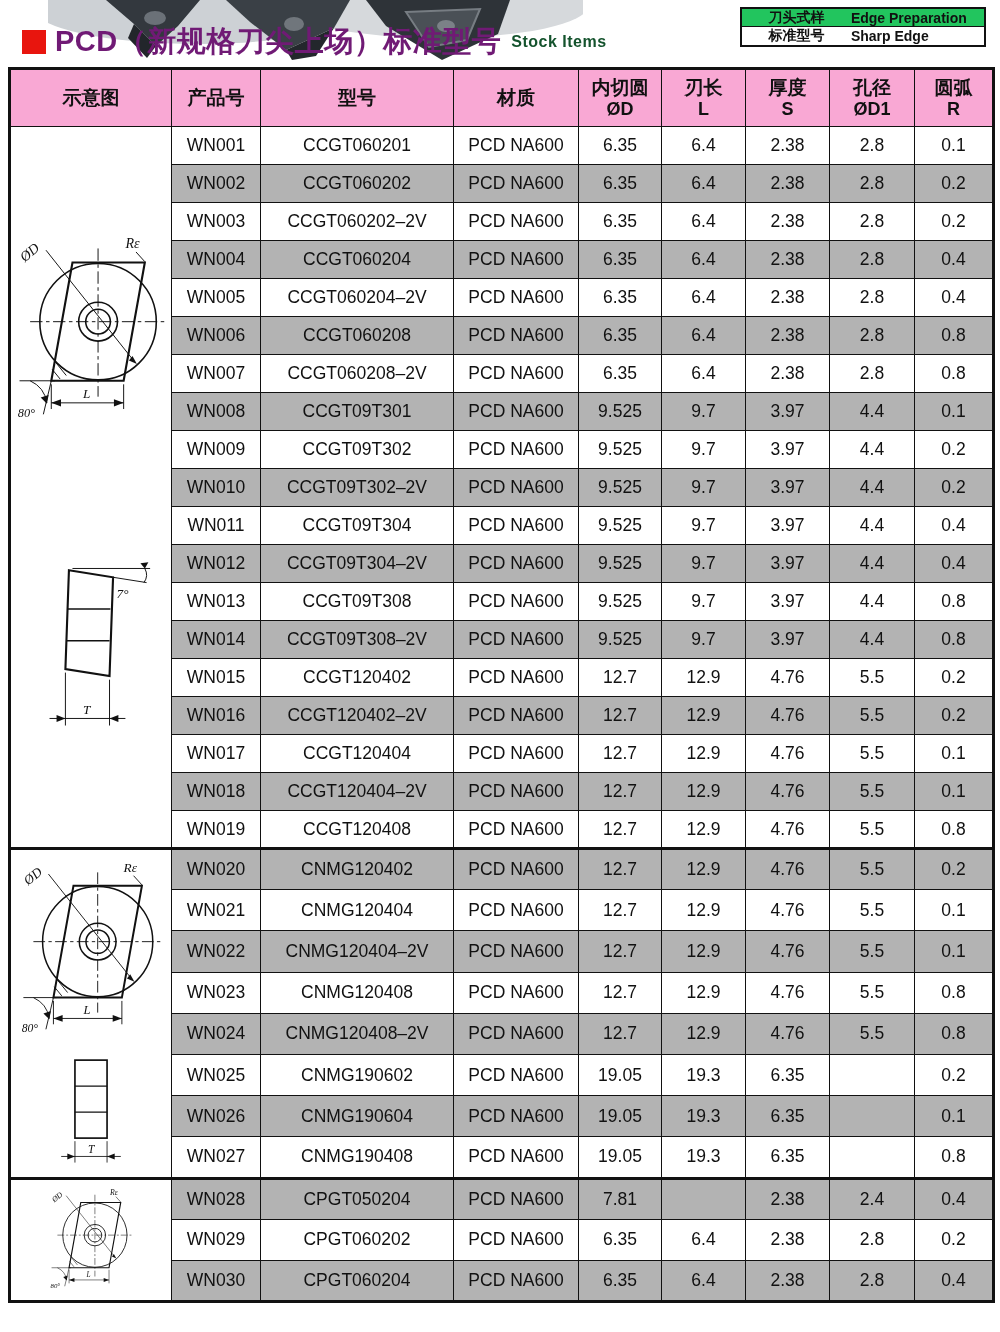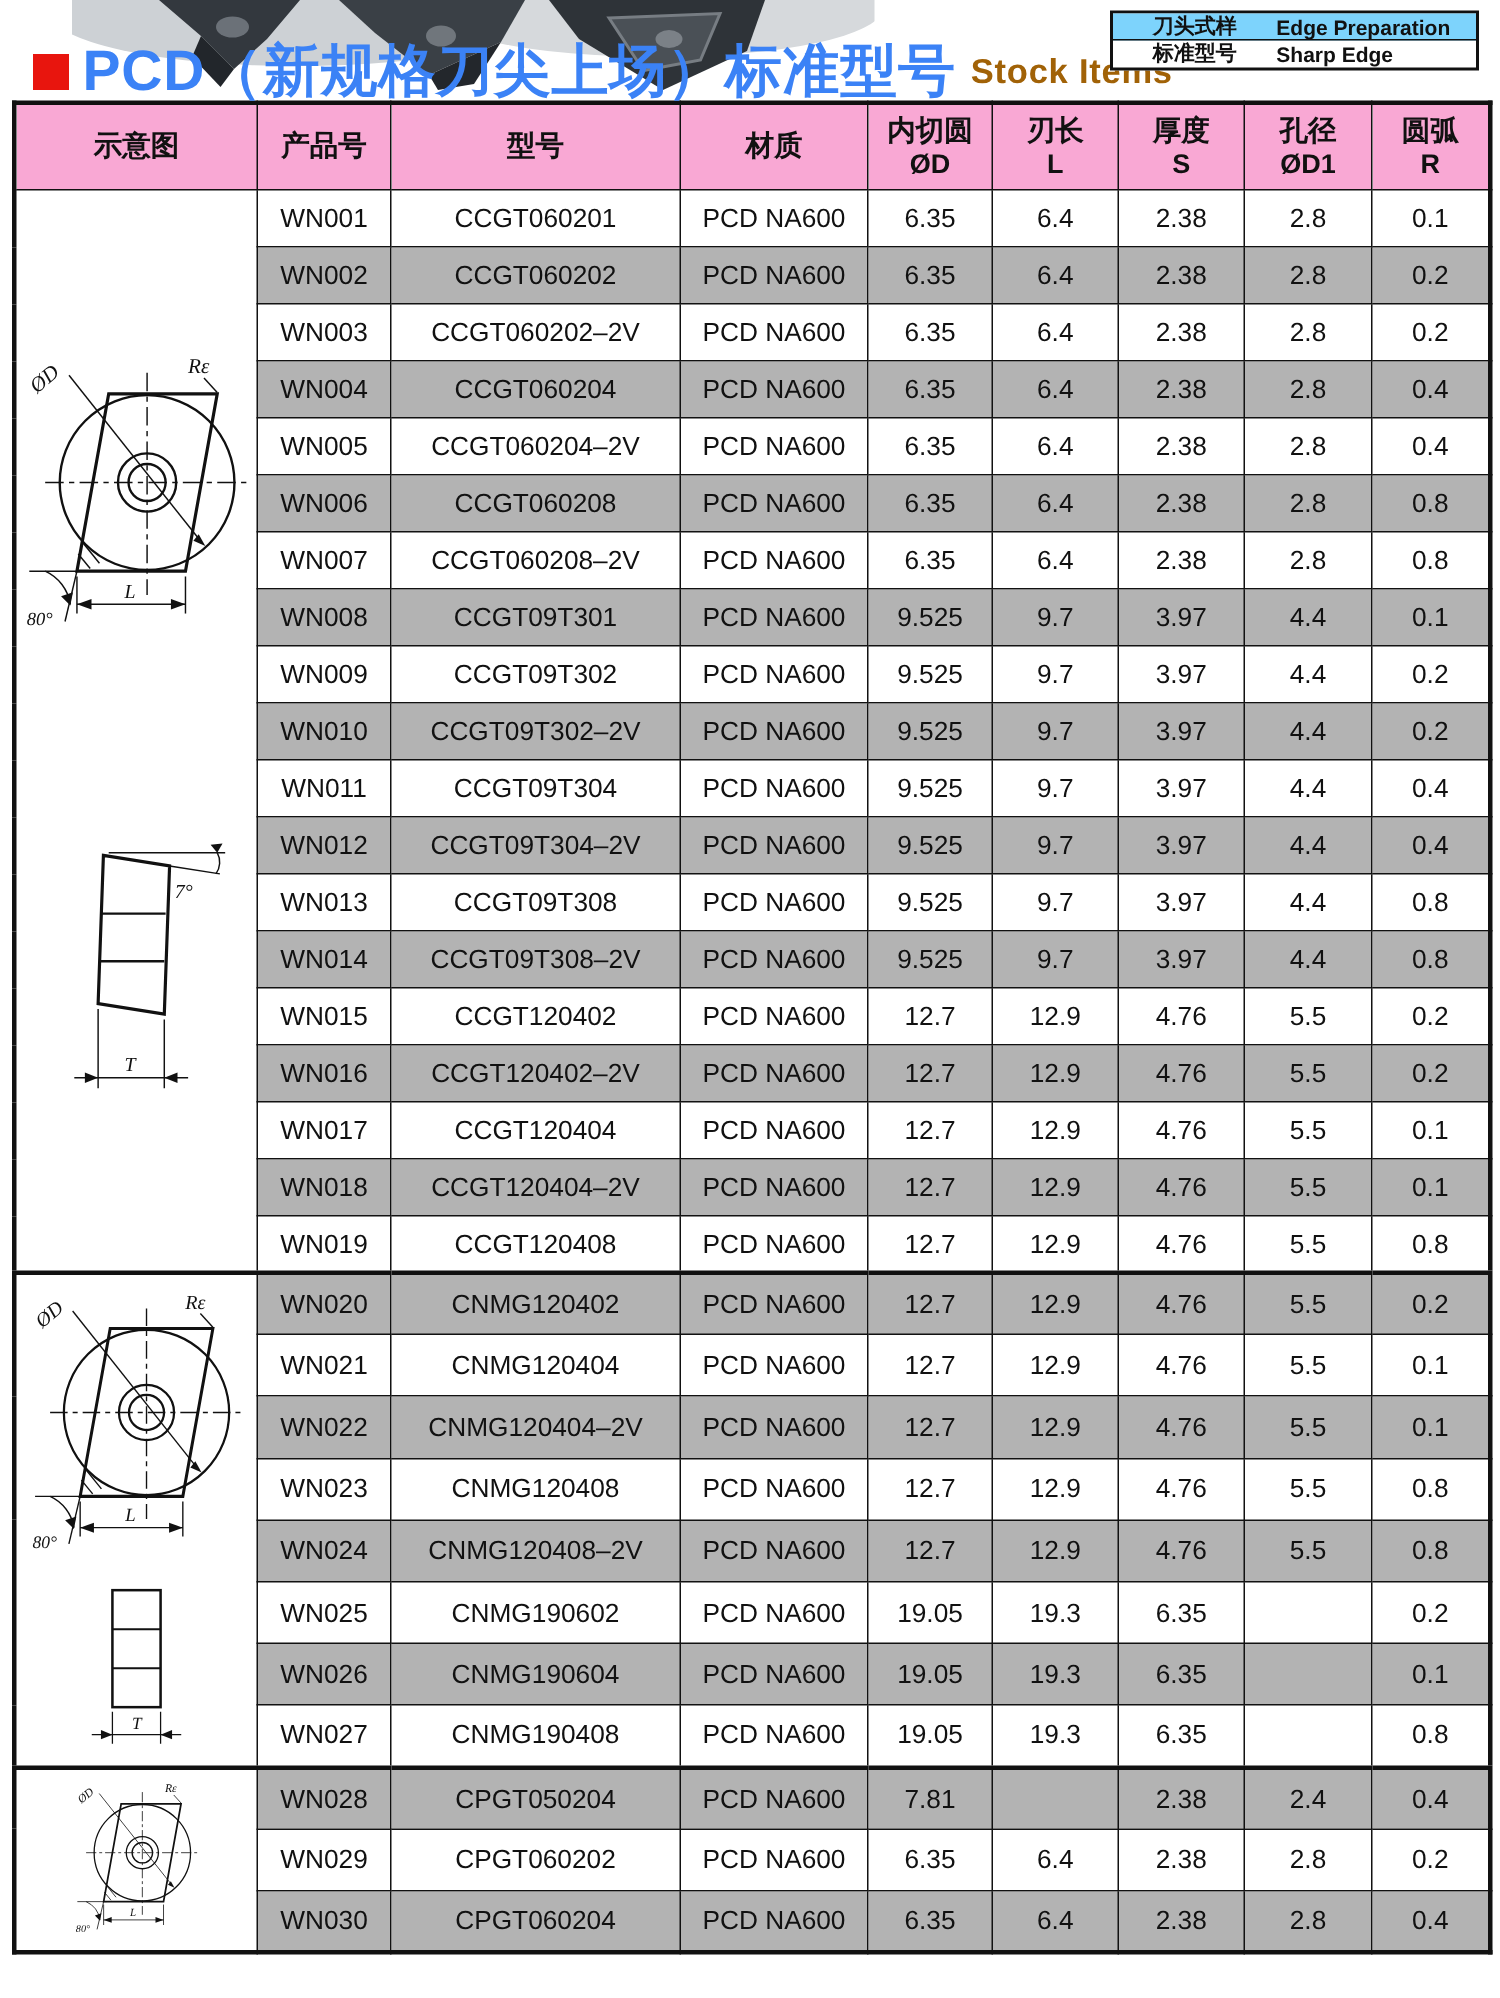--- a/index.html
+++ b/index.html
@@ -9,29 +9,29 @@
     position:relative; width:1000px; height:1332px; background:#fff; overflow:hidden;
   }
 
   
   .photo-strip { position:absolute; left:48px; top:0; width:535px; height:62px; z-index:1; }
   .titlebar {
     position:absolute; left:22px; top:22px; z-index:2;
     display:flex; align-items:center; white-space:nowrap;
   }
   .red-sq { width:24px; height:24px; background:#e8150e; display:inline-block; margin-right:9px; }
-  .title-cn { color:#3b82f6; font-weight:bold; font-size:38px; letter-spacing:0.5px;text-align:right; }
-  .title-en { color:#a16207; font-weight:bold; font-size:23px; margin-left:10px; letter-spacing:0.5px; }
+  .title-cn { color:#701a75; font-weight:bold; font-size:29px; letter-spacing:0.5px;text-align:right; }
+  .title-en { color:#14532d; font-weight:bold; font-size:16px; margin-left:10px; letter-spacing:0.5px; }
 
   .edge-box {
     position:absolute; left:740px; top:7px; width:246px; z-index:3;
     border:2px solid #111; background:#fff; font-size:14px; font-weight:bold;
   }
   .edge-row { display:flex; height:18px; align-items:center; }
-  .edge-row-head { background:#7dd3fc; border-bottom:1.5px solid #111; }
+  .edge-row-head { background:#22c55e; border-bottom:1.5px solid #111; }
   .edge-row span:first-child { width:45%; text-align:center; }
   .edge-row span:last-child  { width:55%; }
 
   
   table.stock {
     position:absolute; left:8px; top:67px; width:984px;
     border-collapse:collapse; table-layout:fixed;
     border:3px solid #111;
   }
   table.stock th, table.stock td {

